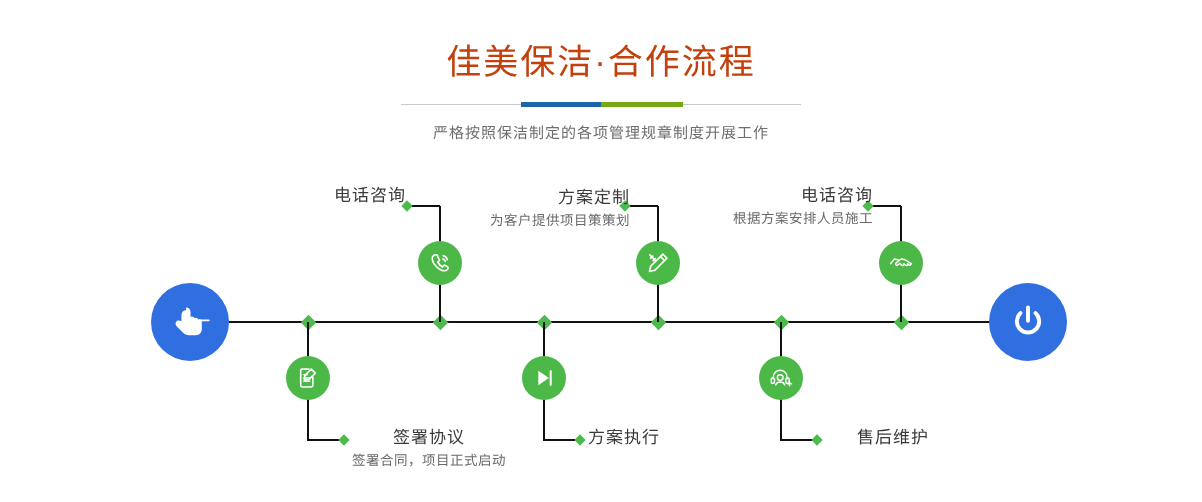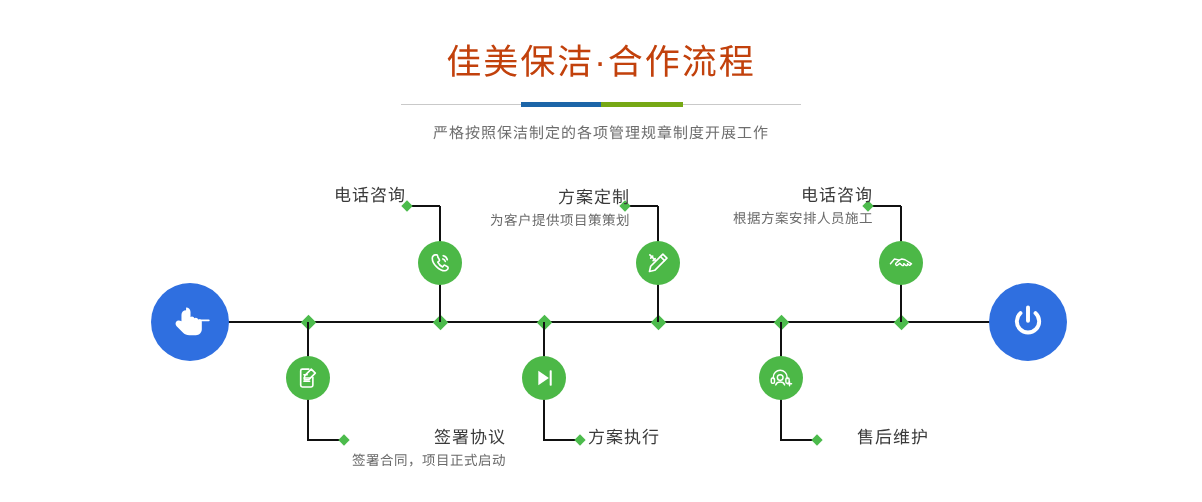--- a/index.html
+++ b/index.html
@@ -105,21 +105,21 @@
     letter-spacing:1px;
   }
   .node-text .nt-desc{
     font-size:13.5px;
     color:#6a6a6a;
     line-height:18px;
     padding-top:4px;
     letter-spacing:0.5px;
   }
   .node-text.align-right{text-align:right;}
-  .node-text.align-left{text-align:right;}
+  .node-text.align-left{text-align:center;}
 </style>
 </head>
 <body>
 
 <div class="stage">
 
   <div class="header">
     <h1 class="title">佳美保洁·合作流程</h1>
     <div class="divider">
       <div class="rule"></div>

